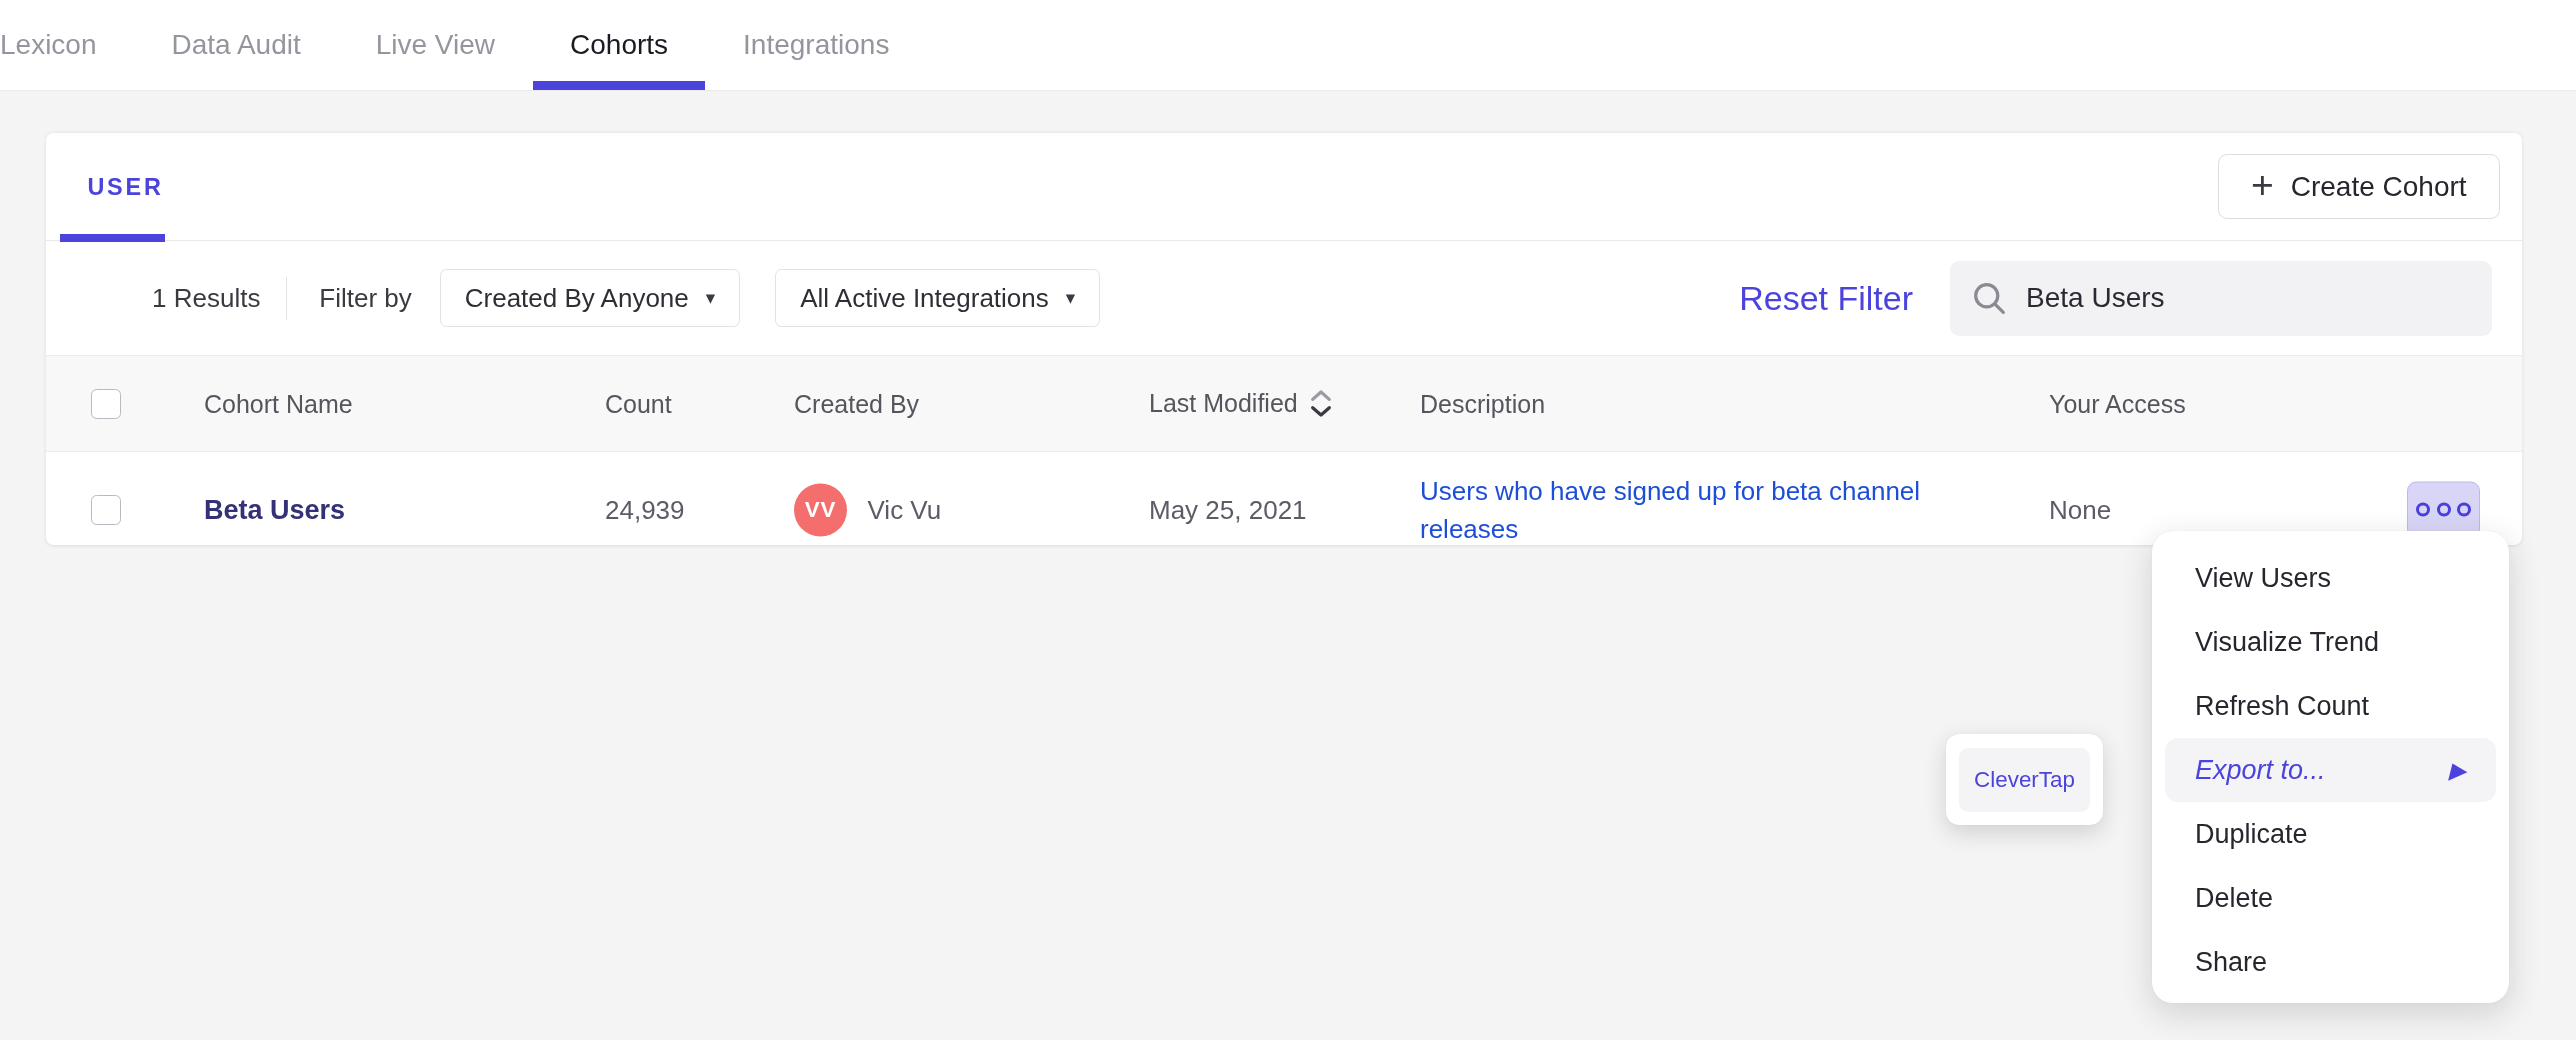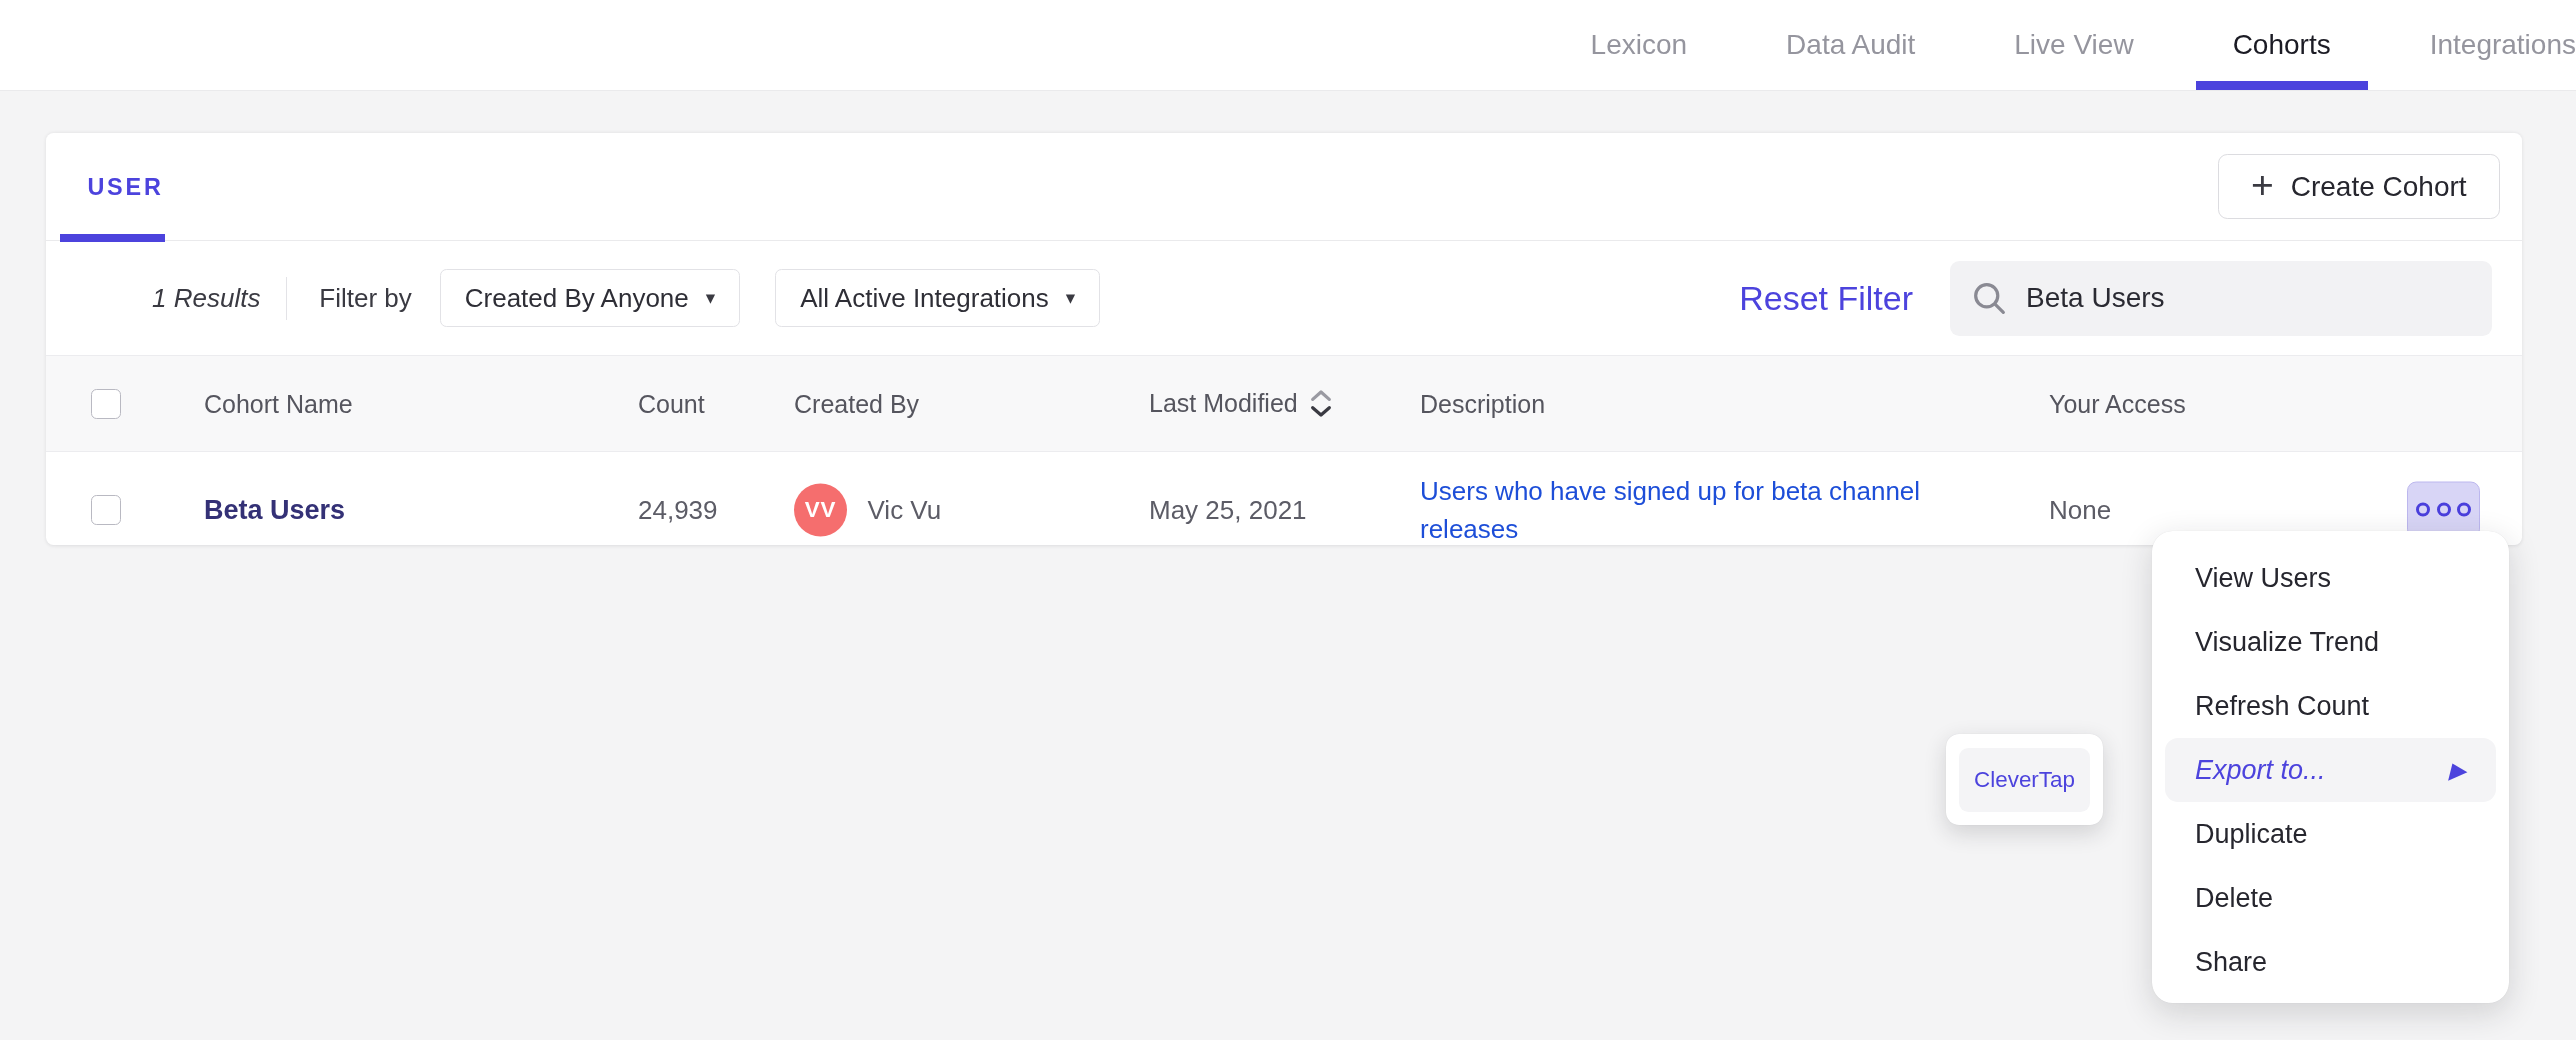--- a/index.html
+++ b/index.html
@@ -9,21 +9,21 @@
     background:#f4f4f5;
     color:#26262e;
     position:relative;
     overflow:hidden;
   }
 
   
   .topnav {
     position:absolute; top:0; left:0; width:2576px; height:91px;
     background:#ffffff; border-bottom:0.9px solid #eaeaec;
-    display:flex; justify-content:flex-end; align-items:stretch; gap:99px;
+    display:flex; justify-content:flex-start; align-items:stretch; gap:75px;
   }
   .nav-tab {
     display:flex; align-items:center; position:relative;
     font-size:28px; color:#95959e; cursor:pointer; font-weight:500;
   }
   .nav-tab.active { color:#1b1b24; }
   .nav-underline {
     position:absolute; left:-37px; right:-37px; bottom:0; height:9.3px;
     background:#4c43dd;
   }
@@ -55,21 +55,21 @@
     margin-left:auto; margin-right:22.4px; height:65px;
     display:flex; align-items:center; gap:17px; padding:0 32px;
     background:#fff; border:0.9px solid #dcdce0; border-radius:9.3px;
     font-size:28px; color:#26262e; font-weight:500; cursor:pointer;
     font-family:"Liberation Sans", sans-serif;
   }
   .plus-glyph { font-size:39px; font-weight:300; color:#3a3a42; line-height:1; margin-top:-3.7px; }
 
   
   .filter-row { height:114px; display:flex; align-items:center; }
-  .results-count { margin-left:106px; font-size:26px; font-weight:500; color:#3a3a42;font-style:italic; }
+  .results-count { margin-left:106px; font-size:26px; font-weight:500; color:#3a3a42; }
   .v-divider { width:0.9px; height:43px; background:#e3e3e7; margin-left:26px; }
   .filter-by { margin-left:32px; font-size:26px; font-weight:500; color:#3a3a42; }
   .dropdown {
     margin-left:28px; height:58px; padding:0 24px;
     border:0.9px solid #e2e2e6; border-radius:6.5px; background:#fff;
     display:flex; align-items:center; gap:17px;
     font-size:26px; color:#2e2e36; font-weight:500; cursor:pointer;
   }
   .dropdown + .dropdown { margin-left:35px; }
   .caret { font-size:18.7px; color:#3a3a42; }
@@ -90,21 +90,21 @@
     height:97px; background:#f8f8f9;
     border-top:0.9px solid #ececef; border-bottom:0.9px solid #ececef;
     position:relative; font-size:25px; color:#55555e;
   }
   .table-header .cell, .table-row .cell {
     position:absolute; top:50%; transform:translateY(-50%);
     white-space:nowrap;
   }
   .col-check { left:45px; }
   .col-name { left:158px; }
-  .col-count { left:592px;text-align:right; }
+  .col-count { left:559px;text-align:right; }
   .col-created { left:748px; }
   .col-modified { left:1103px; display:flex; align-items:center; gap:11.2px; }
   .col-desc { left:1374px; }
   .col-access { left:2003px; }
   .col-actions { left:2361px; }
 
   .checkbox {
     width:30px; height:30px; border:1.9px solid #b9b9c2; border-radius:5.6px;
     background:#fff; cursor:pointer;
   }

